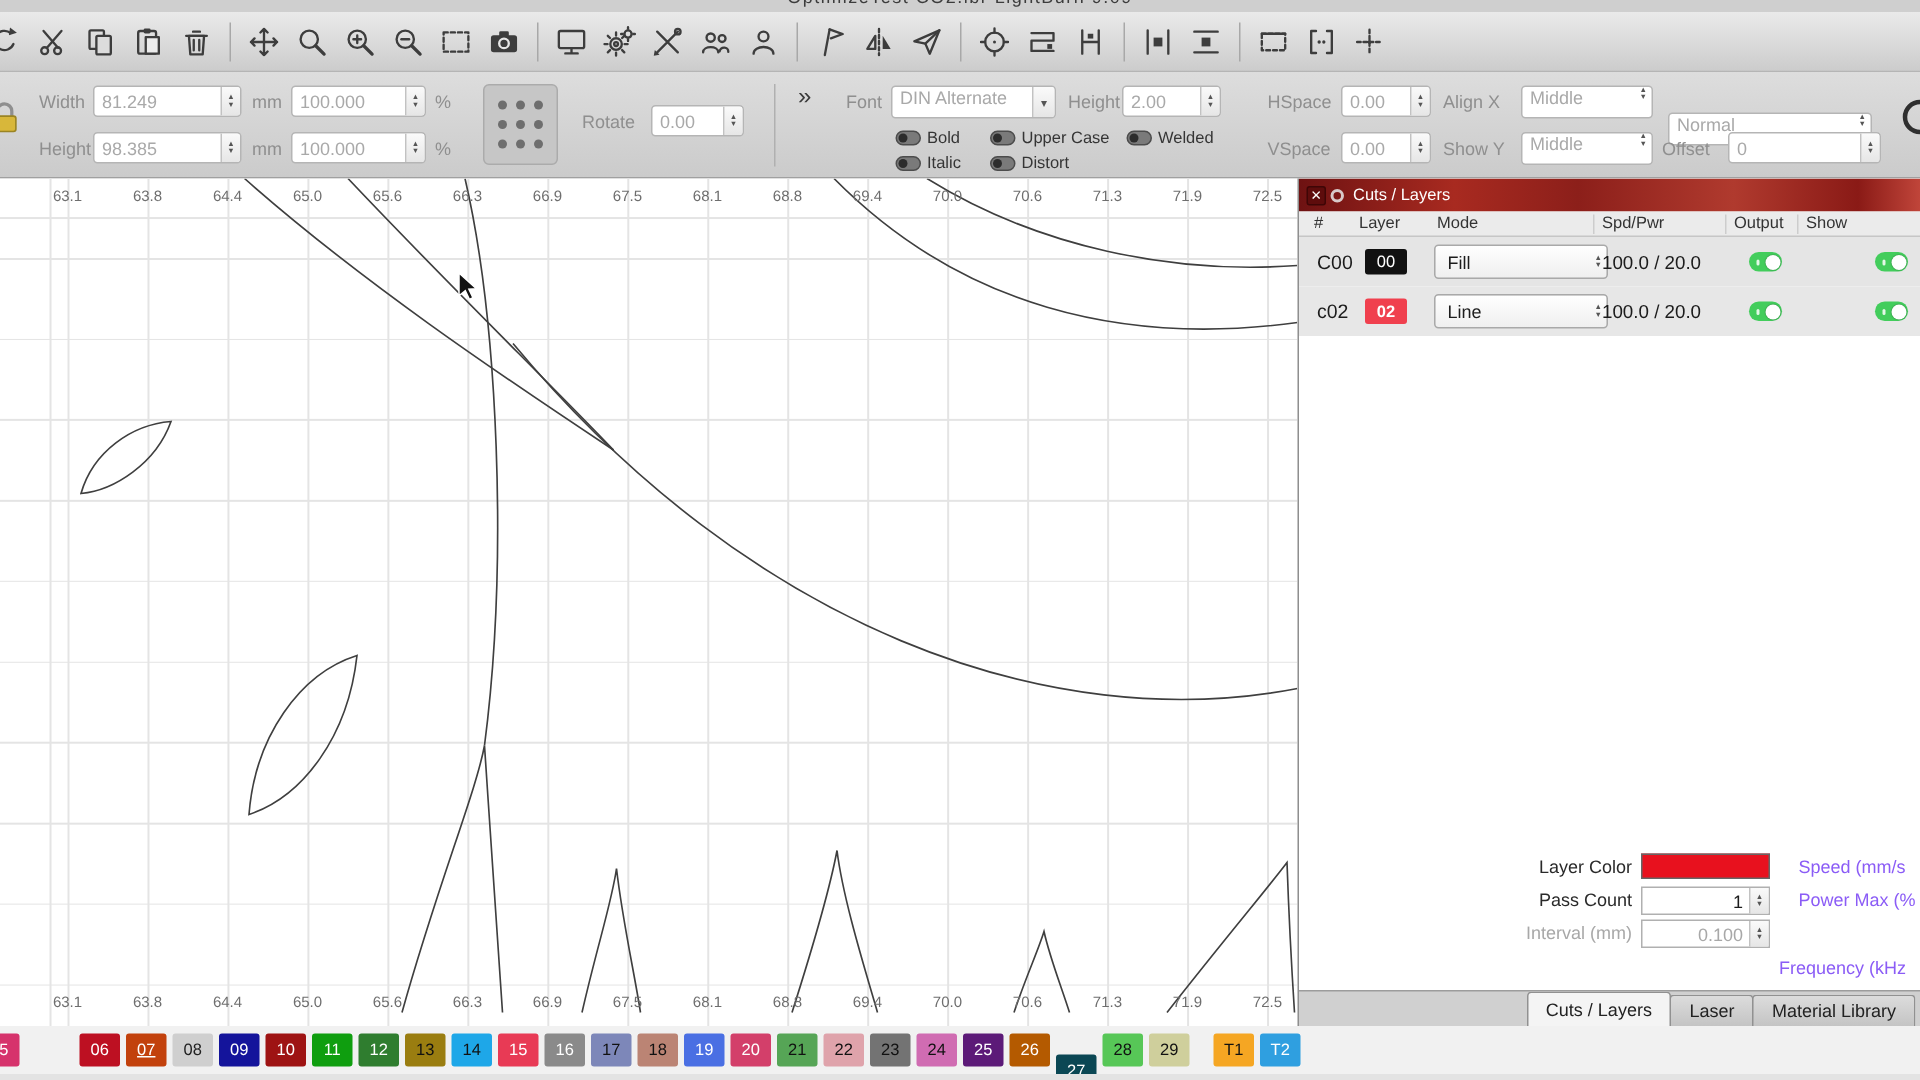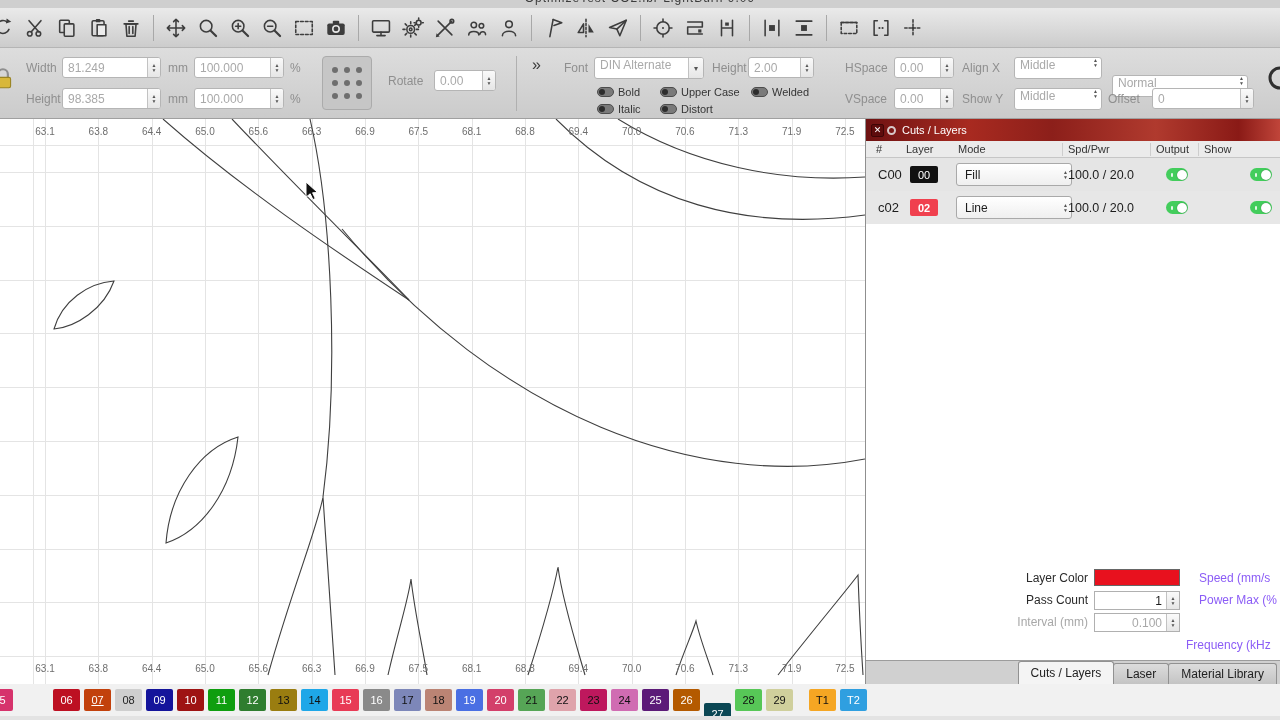--- a/index.html
+++ b/index.html
@@ -608,21 +608,21 @@
     <div class="pswatch" style="background: rgb(154, 125, 16); color: rgb(17, 17, 17);">13</div>
     <div class="pswatch" style="background: rgb(30, 167, 232); color: rgb(17, 17, 17);">14</div>
     <div class="pswatch" style="background: rgb(232, 58, 85); color: rgb(255, 255, 255);">15</div>
     <div class="pswatch" style="background: rgb(138, 138, 138); color: rgb(255, 255, 255);">16</div>
     <div class="pswatch" style="background: rgb(125, 135, 185); color: rgb(17, 17, 17);">17</div>
     <div class="pswatch" style="background: rgb(187, 132, 116); color: rgb(17, 17, 17);">18</div>
     <div class="pswatch" style="background: rgb(74, 111, 227); color: rgb(255, 255, 255);">19</div>
     <div class="pswatch" style="background: rgb(211, 63, 106); color: rgb(255, 255, 255);">20</div>
     <div class="pswatch" style="background: rgb(86, 165, 86); color: rgb(17, 17, 17);">21</div>
     <div class="pswatch" style="background: rgb(223, 163, 171); color: rgb(17, 17, 17);">22</div>
-    <div class="pswatch" style="background: #be185d; color: rgb(17, 17, 17);">23</div>
+    <div class="pswatch" style="background: #737373; color: rgb(17, 17, 17);">23</div>
     <div class="pswatch" style="background: rgb(208, 108, 178); color: rgb(17, 17, 17);">24</div>
     <div class="pswatch" style="background: rgb(92, 26, 120); color: rgb(255, 255, 255);">25</div>
     <div class="pswatch" style="background: rgb(180, 90, 0); color: rgb(255, 255, 255);">26</div>
     <div class="pswatch" style="background: rgb(11, 71, 84); color: rgb(255, 255, 255); margin-top: 28px;">27</div>
     <div class="pswatch" style="background: rgb(87, 199, 87); color: rgb(17, 17, 17);">28</div>
     <div class="pswatch" style="background: rgb(207, 207, 156); color: rgb(17, 17, 17);">29</div>
     <div class="pswatch" style="margin-left: 12px; background: rgb(245, 166, 35); color: rgb(17, 17, 17);">T1</div>
     <div class="pswatch" style="background: rgb(47, 159, 224); color: rgb(255, 255, 255);">T2</div>
   </div>
 

